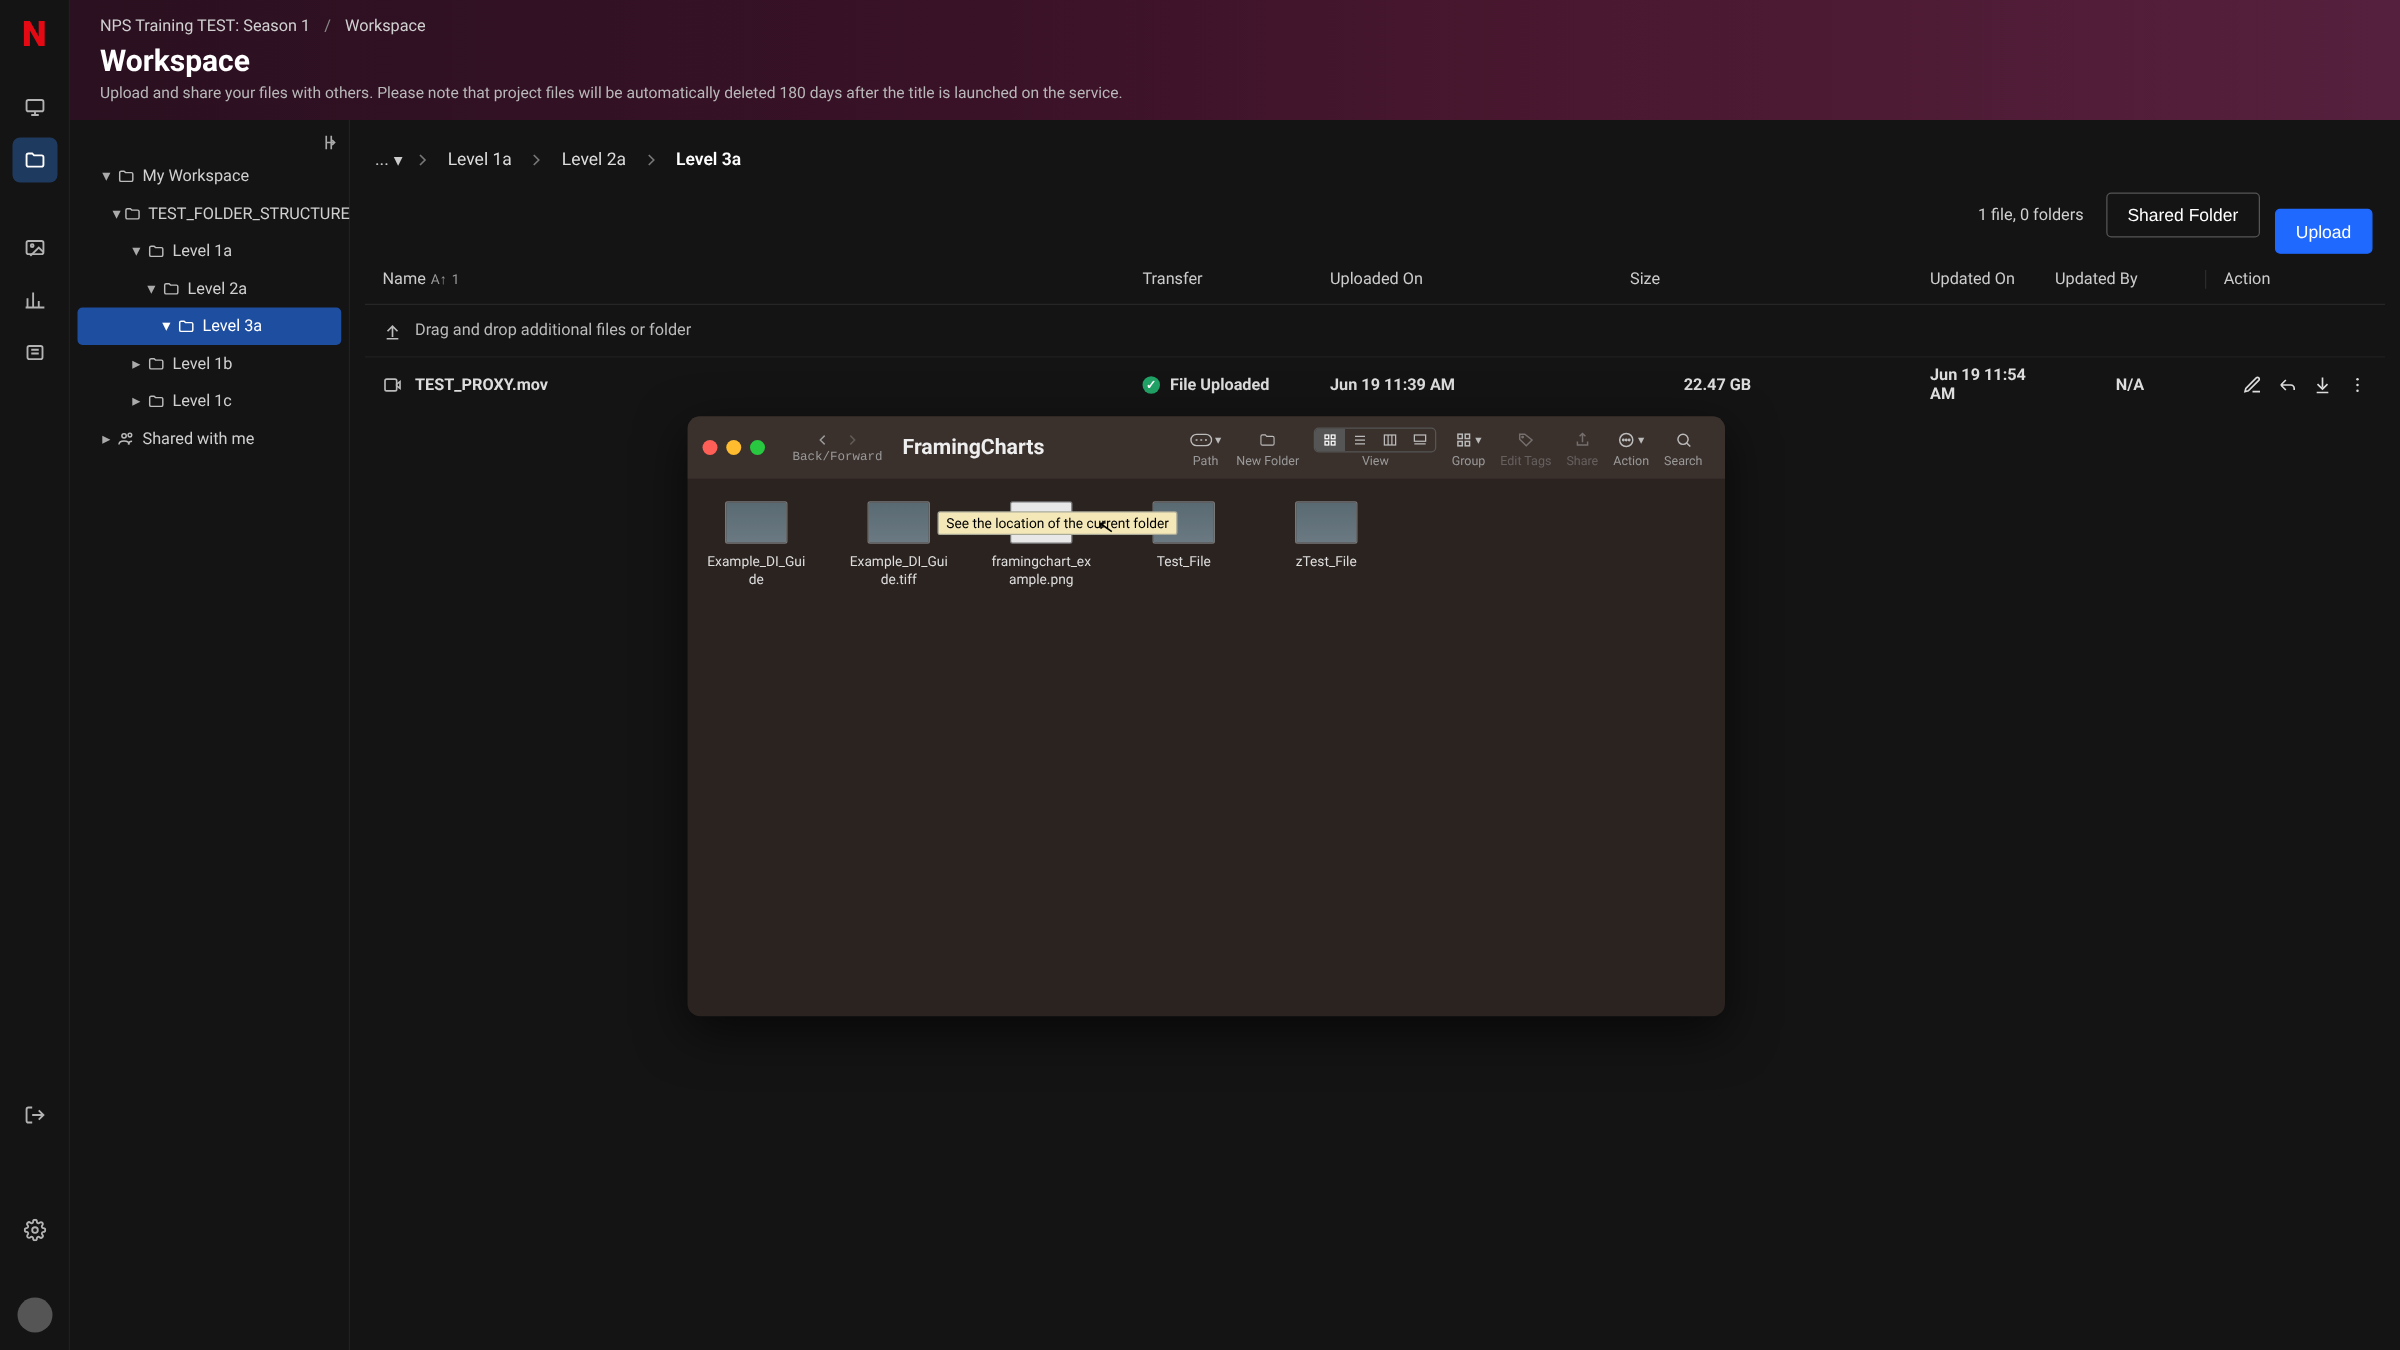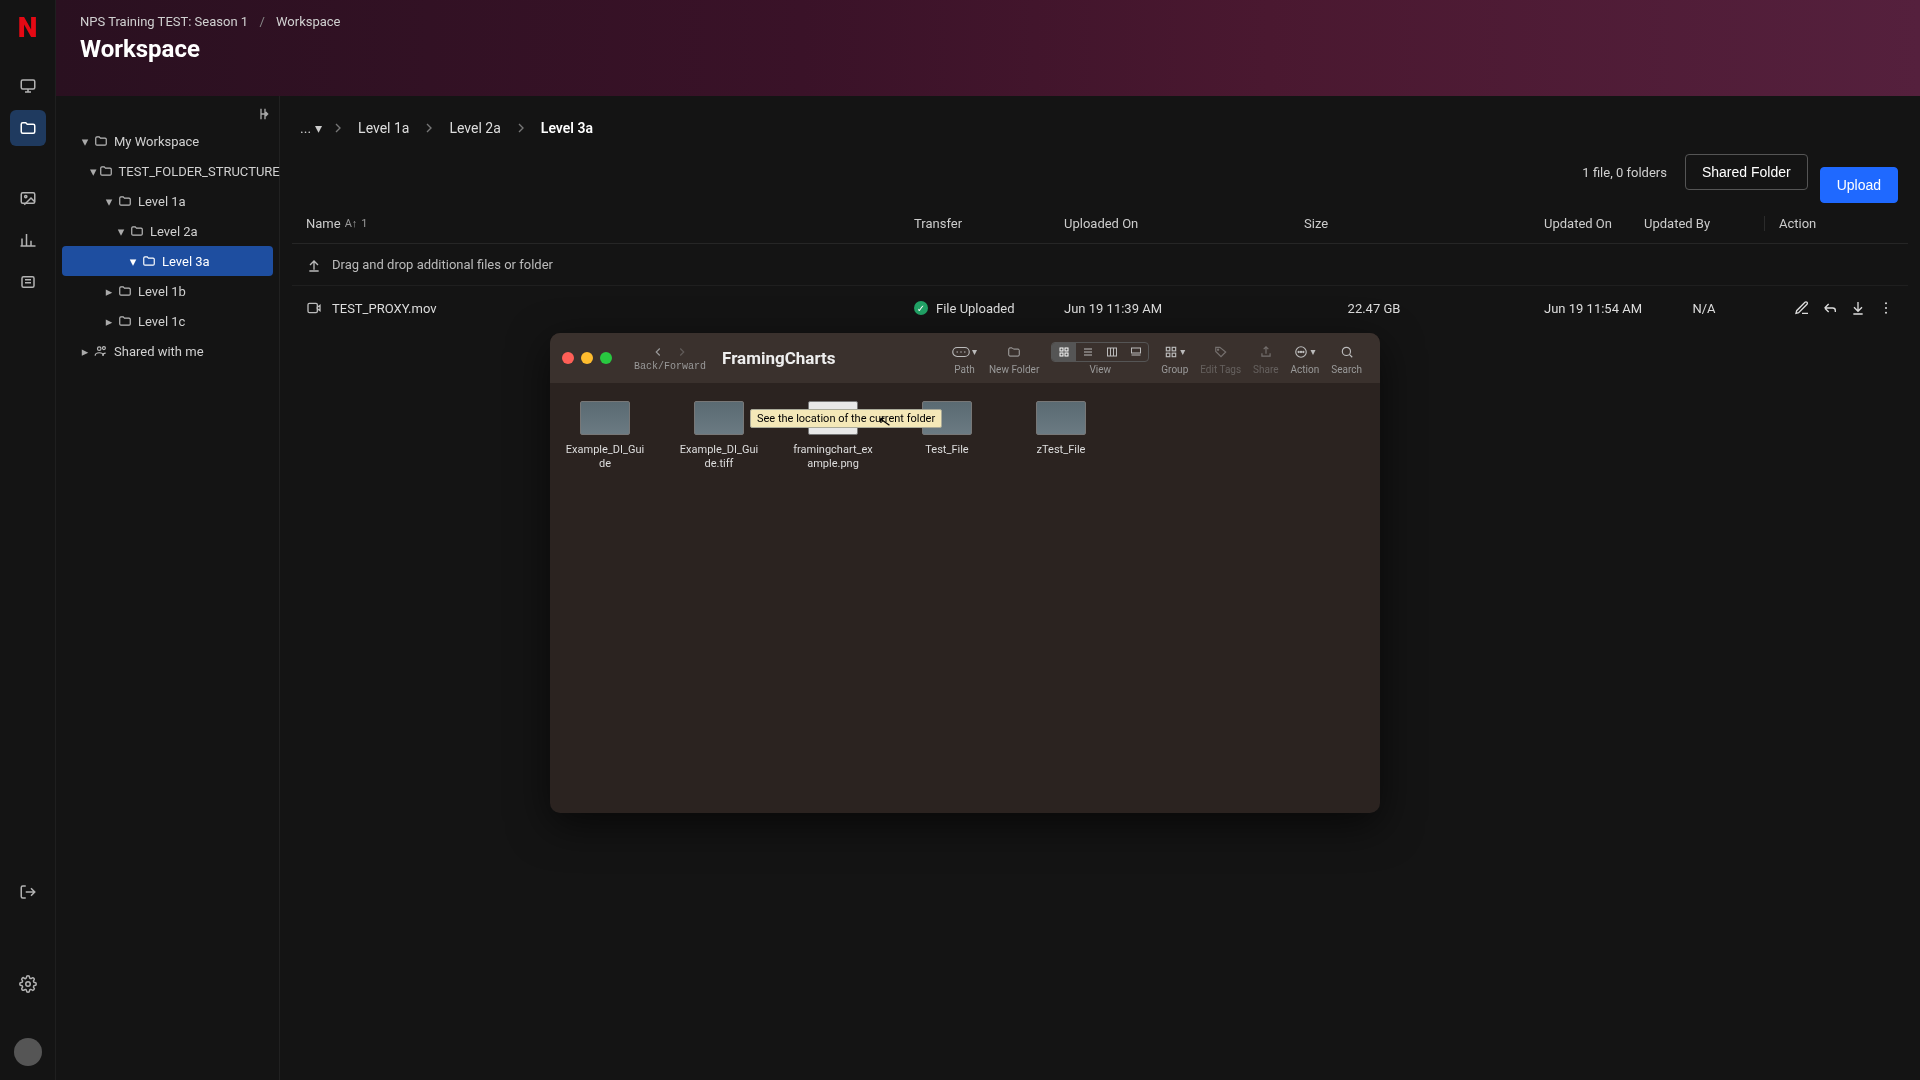--- a/index.html
+++ b/index.html
@@ -161,20 +161,21 @@
 .sort-ic { color: #999; font-size: 11px; }
 .drop-row {
   height: 42px;
   color: #bbb;
   border-bottom: 1px solid rgba(255,255,255,0.05);
 }
 .drop-row .dz-inner { display: flex; align-items: center; gap: 10px; grid-column: 1 / -1; }
 .trow {
   height: 44px;
   color: #ddd;
+  font-weight: bold;
 }
 .cell-name { display: flex; align-items: center; gap: 10px; }
 .cell-name .file-ic { color: #bbb; }
 .transfer-cell { display: flex; align-items: center; gap: 8px; }
 .transfer-dot {
   width: 14px; height: 14px; border-radius: 50%;
   background: #21a366;
   display: flex; align-items: center; justify-content: center;
   color: #fff; font-size: 10px;
 }
@@ -333,20 +334,21 @@
   <div class="avatar"></div>
 </div>
 
 <div class="header">
   <div class="crumbs">
     <span>NPS Training TEST: Season 1</span>
     <span class="sep">/</span>
     <span>Workspace</span>
   </div>
   <div class="page-title">Workspace</div>
+  <div class="subtitle">Upload and share your files with others. Please note that project files will be automatically deleted 180 days after the title is launched on the service.</div>
 </div>
 
 <div class="body">
 
   <div class="tree-pane">
     <div class="collapse-ic">
       <svg width="16" height="16" viewBox="0 0 24 24" fill="none" stroke="currentColor" stroke-width="2">
           <path d="M9 4v16M15 4v16M9 12h10M16 9l3 3-3 3"></path>
         </svg>
     </div>

